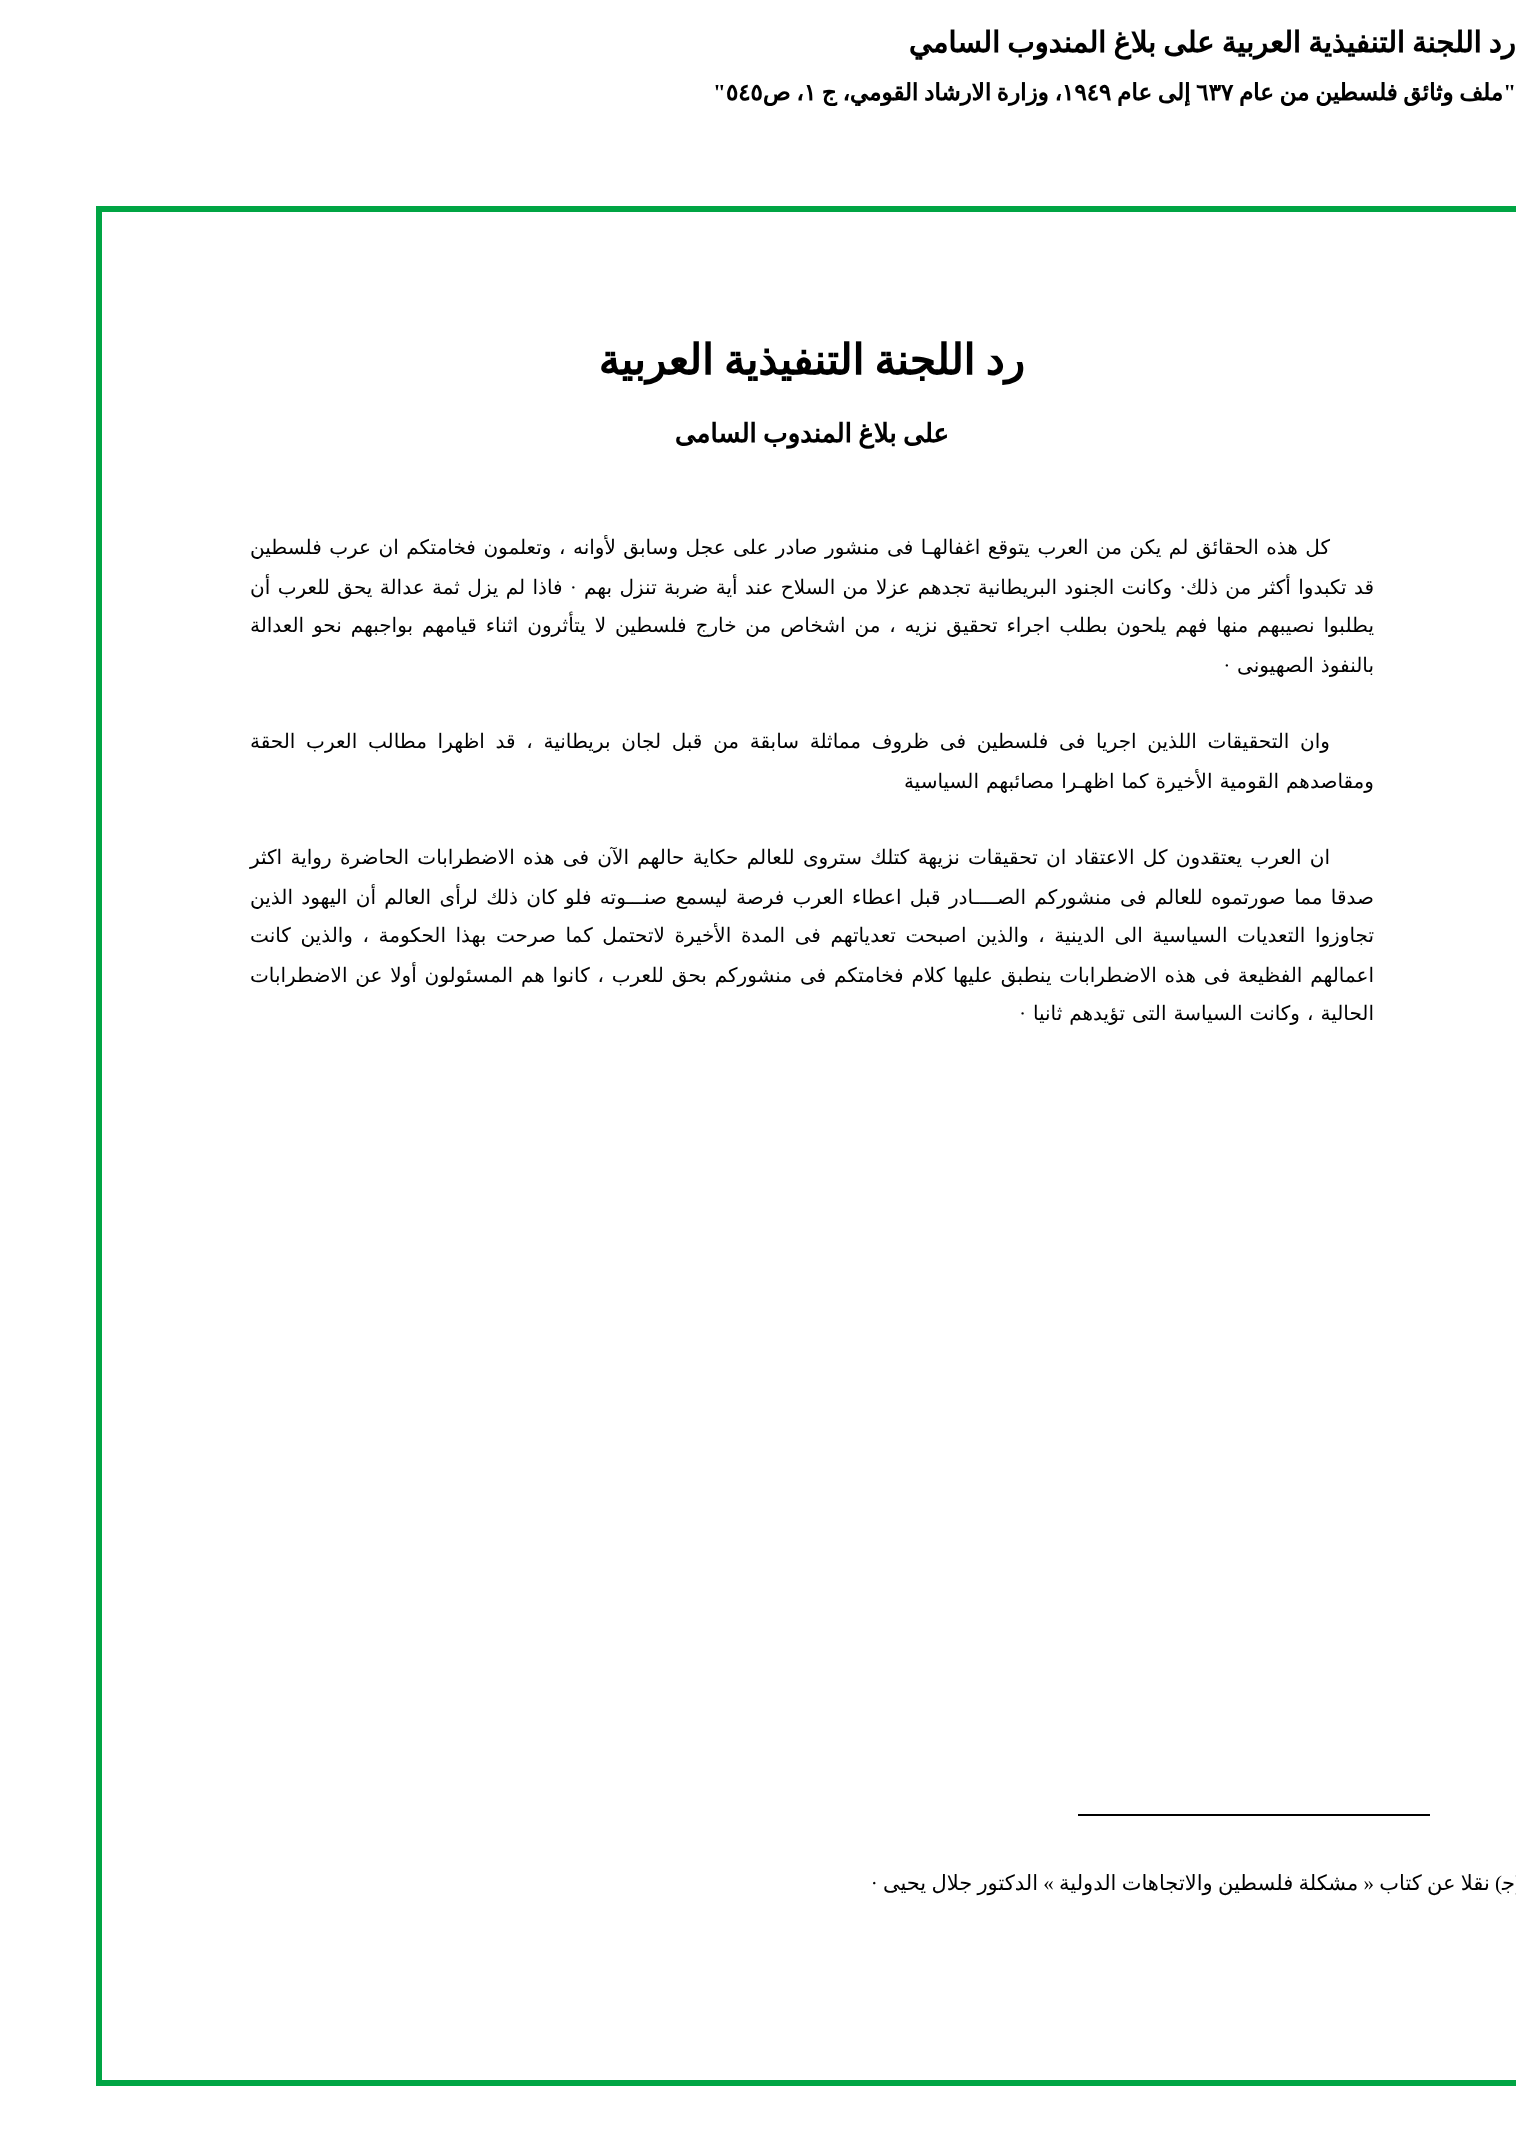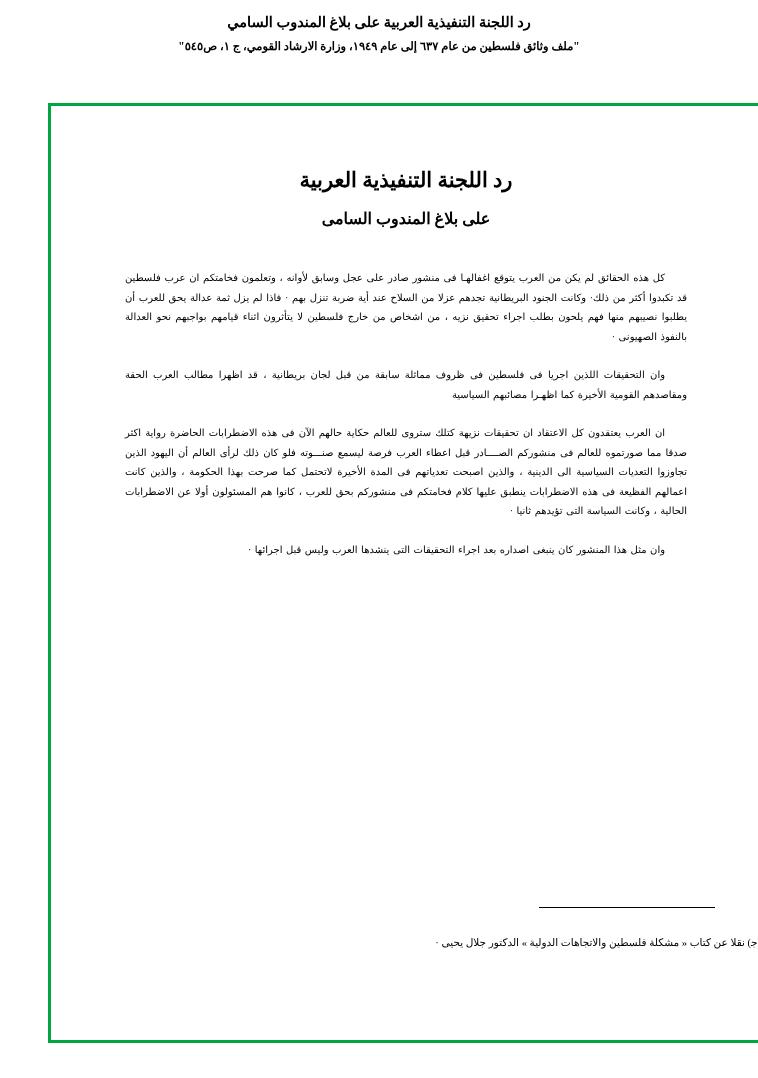--- a/index.html
+++ b/index.html
@@ -20,21 +20,20 @@
     position: absolute;
     inset: 0;
   }
 
   
   .doc-header {
     position: absolute;
     top: 12px;
     left: 0;
     right: 0;
-    text-align: center;
     direction: rtl;
   }
   .doc-header .title-line {
     font-size: 14.5px;
     font-weight: bold;
     letter-spacing: 0px;
     line-height: 1.4;
     color: #000;
   }
   .doc-header .source-line {
@@ -66,21 +65,21 @@
   
   .art-title {
     text-align: center;
     font-size: 21px;
     font-weight: bold;
     margin: 18px 0 0 0;
     letter-spacing: 0.5px;
   }
   .art-subtitle {
     text-align: center;
-    font-size: 16px;
+    font-size: 13px;
     font-weight: bold;
     margin: 16px 0 0 0;
   }
 
   
   .body-text {
     margin-top: 40px;
     padding: 0 28px;
   }
   .body-text p {
@@ -131,21 +130,20 @@
   <div class="frame">
     <div class="frame-inner">
 
       <h1 class="art-title">رد اللجنة التنفيذية العربية</h1>
       <h2 class="art-subtitle">على بلاغ المندوب السامى</h2>
 
       <div class="body-text">
         <p class="indent">كل هذه الحقائق لم يكن من العرب يتوقع اغفالهـا فى منشور صادر على عجل وسابق لأوانه ، وتعلمون فخامتكم ان عرب فلسطين قد تكبدوا أكثر من ذلك· وكانت الجنود البريطانية تجدهم عزلا من السلاح عند أية ضربة تنزل بهم · فاذا لم يزل ثمة عدالة يحق للعرب أن يطلبوا نصيبهم منها فهم يلحون بطلب اجراء تحقيق نزيه ، من اشخاص من خارج فلسطين لا يتأثرون اثناء قيامهم بواجبهم نحو العدالة بالنفوذ الصهيونى ·</p>
         <p class="indent">وان التحقيقات اللذين اجريا فى فلسطين فى ظروف مماثلة سابقة من قبل لجان بريطانية ، قد اظهرا مطالب العرب الحقة ومقاصدهم القومية الأخيرة كما اظهـرا مصائبهم السياسية</p>
         <p class="indent">ان العرب يعتقدون كل الاعتقاد ان تحقيقات نزيهة كتلك ستروى للعالم حكاية حالهم الآن فى هذه الاضطرابات الحاضرة رواية اكثر صدقا مما صورتموه للعالم فى منشوركم الصــــادر قبل اعطاء العرب فرصة ليسمع صنـــوته فلو كان ذلك لرأى العالم أن اليهود الذين تجاوزوا التعديات السياسية الى الدينية ، والذين اصبحت تعدياتهم فى المدة الأخيرة لاتحتمل كما صرحت بهذا الحكومة ، والذين كانت اعمالهم الفظيعة فى هذه الاضطرابات ينطبق عليها كلام فخامتكم فى منشوركم بحق للعرب ، كانوا هم المسئولون أولا عن الاضطرابات الحالية ، وكانت السياسة التى تؤيدهم ثانيا ·</p>
-        <p class="indent">وان مثل هذا المنشور كان ينبغى اصداره بعد اجراء التحقيقات التى ينشدها العرب وليس قبل اجرائها ·</p>
       </div>
 
       <div class="footnote-rule"></div>
       <div class="footnote">(ﺟ) نقلا عن كتاب « مشكلة فلسطين والاتجاهات الدولية » الدكتور جلال يحيى ·</div>
 
     </div>
   </div>
 
 </div>
 

